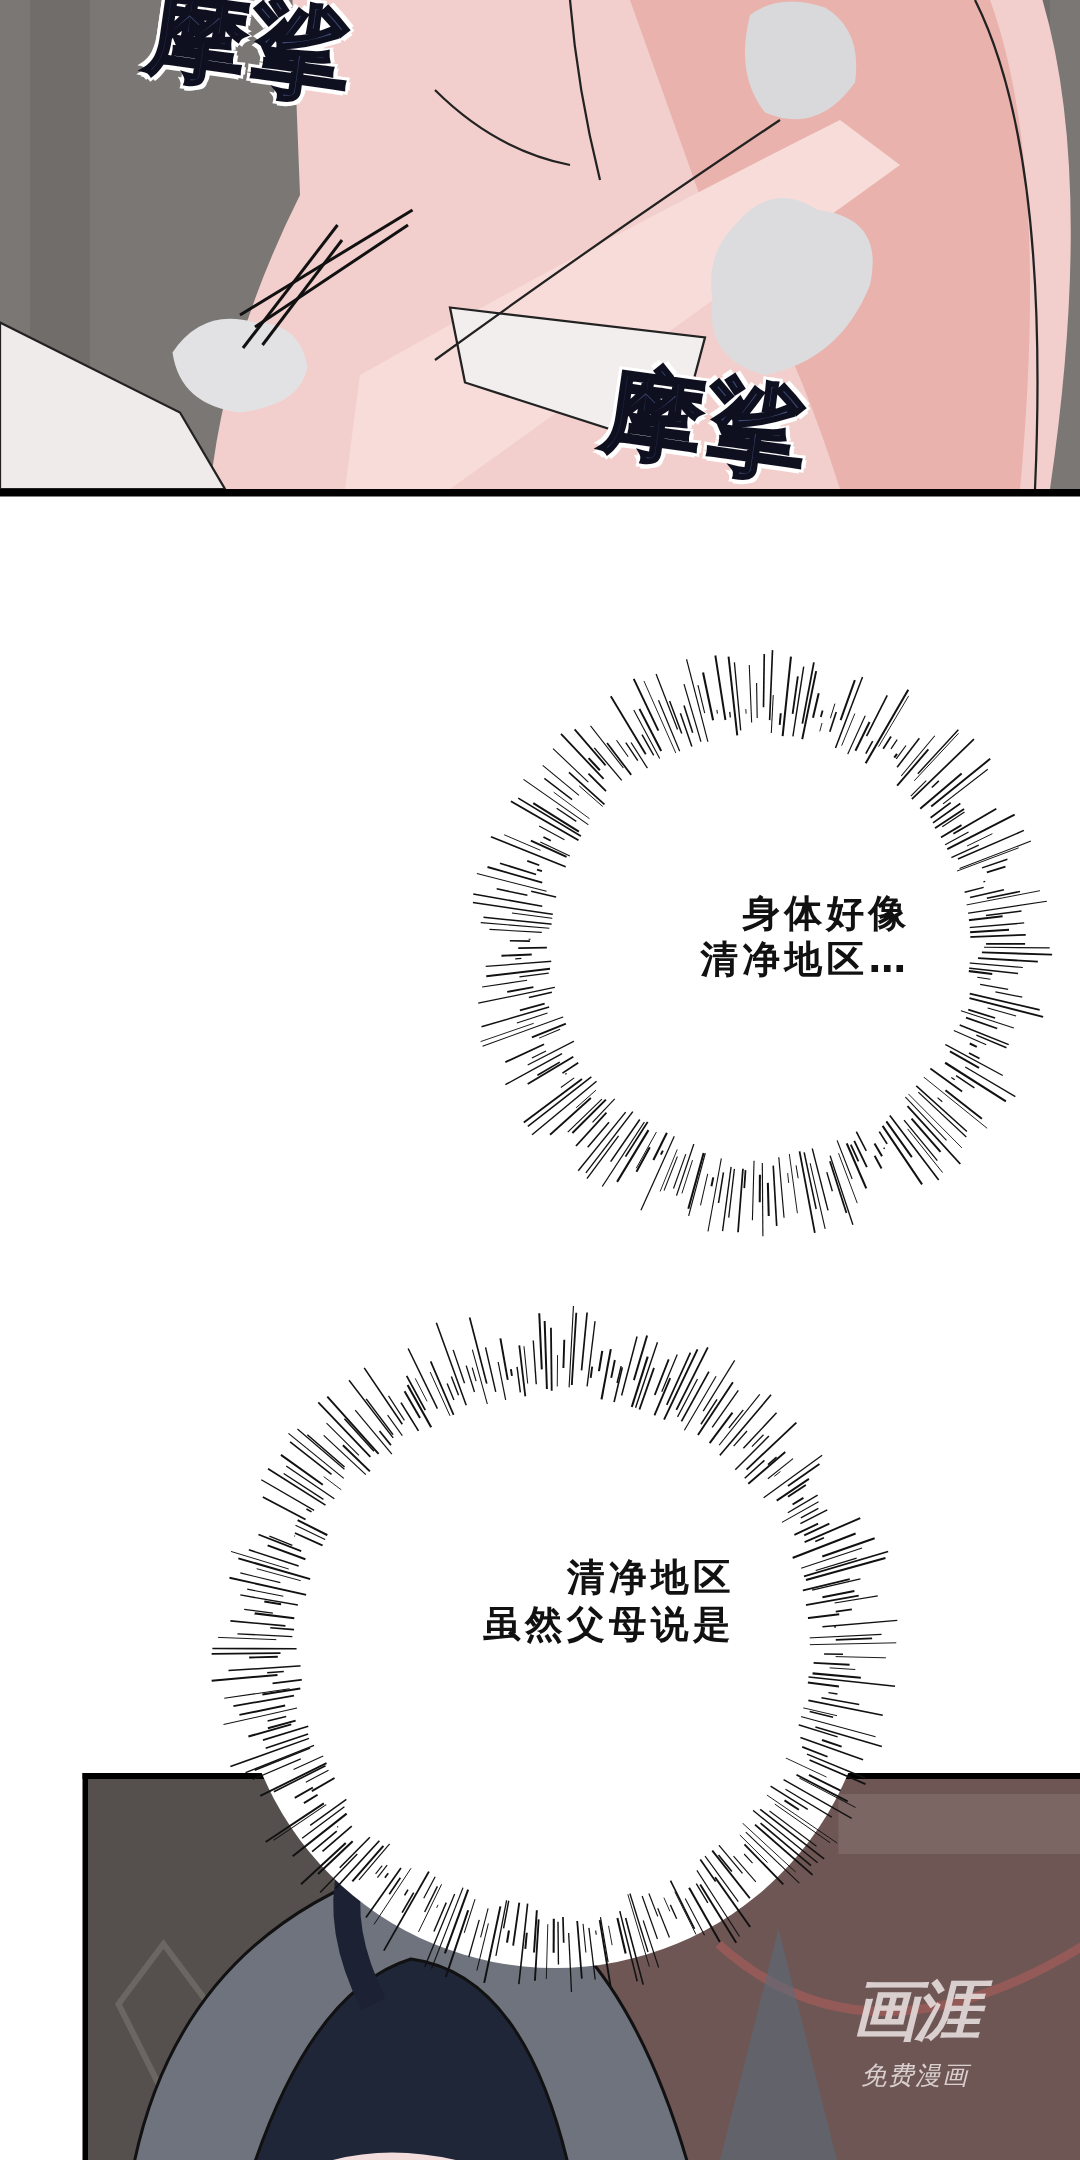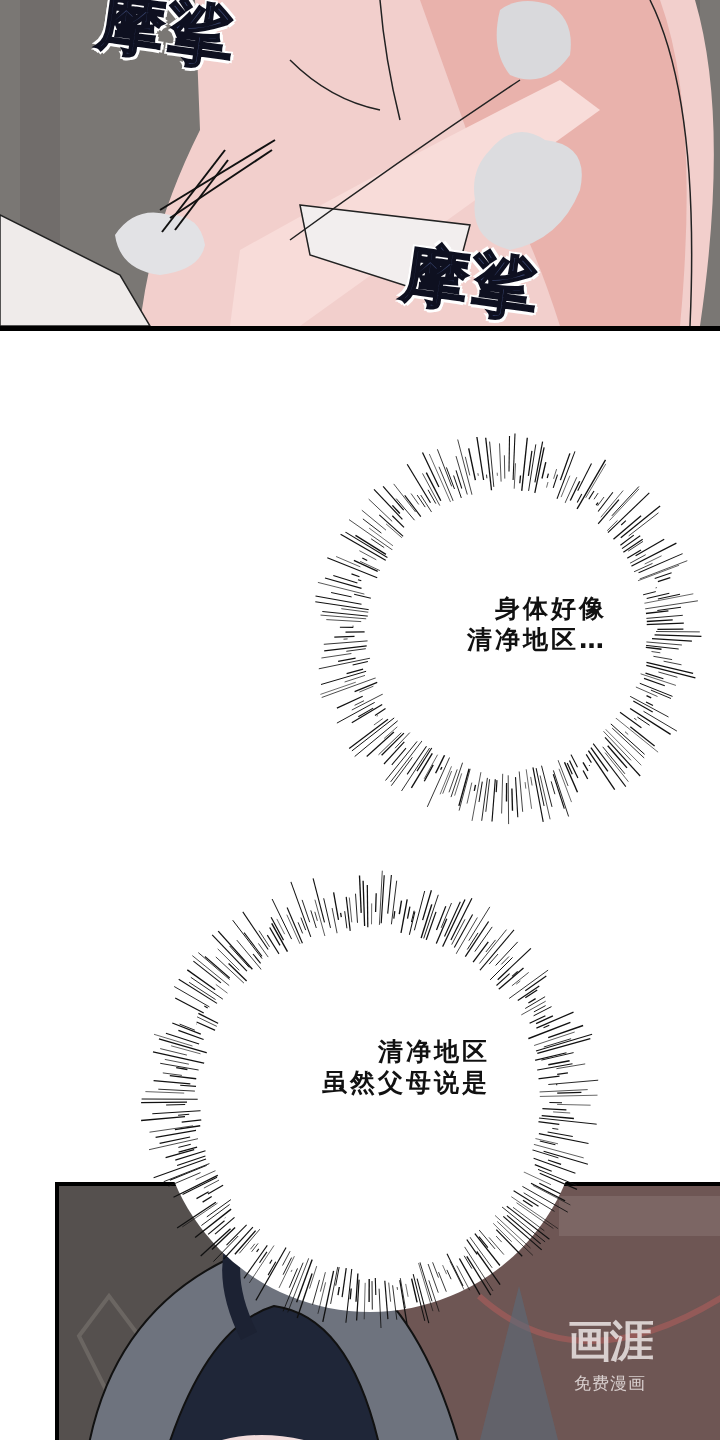--- a/index.html
+++ b/index.html
@@ -7,21 +7,21 @@
   .panel { position:absolute; overflow:hidden; }
   #panel-1 { left:0; top:0; width:720px; height:326px; border-bottom:5px solid #000; box-sizing:content-box;
     background: linear-gradient(90deg, #6b6864 0%, #8b8884 20%, #e9d2d0 45%, #f2d2cf 70%, #c99a96 92%, #6a6664 100%); }
   #panel-2 { left:55px; top:1182px; width:665px; height:258px; border-left:4px solid #000; border-top:4px solid #000;
     background: linear-gradient(90deg, #4a4644 0%, #5a5250 35%, #6c5452 60%, #7a5654 85%, #6a4c4a 100%); }
   .sfx { position:absolute; font-weight:900; font-size:66px; color:#3a4670; line-height:1;
     -webkit-text-stroke:2px #0e1020; letter-spacing:4px;
     text-shadow: 3px 3px 0 #fff, -3px -3px 0 #fff, 3px -3px 0 #fff, -3px 3px 0 #fff, 0 4px 0 #fff, 4px 0 0 #fff; }
   .burst { position:absolute; }
   .bubble-text { position:absolute; text-align:right; font-weight:bold; color:#111; font-size:25px; line-height:31px; letter-spacing:3px; }
-  .watermark { position:absolute; left:568px; top:1318px; text-align:center; color:rgba(235,228,228,0.85); }
+  .watermark { position:absolute; left:568px; top:1318px; text-align:center; color:rgba(235,228,228,0.85);font-style:italic; }
   .wm-big { font-size:44px; font-weight:bold; letter-spacing:-2px; line-height:46px; }
   .wm-small { font-size:17px; letter-spacing:1px; margin-top:8px; }
 </style>
 </head>
 <body>
 
 <div class="panel" id="panel-1">
   <svg width="720" height="326" viewBox="0 0 720 326" style="position:absolute;left:0;top:0">
 
     <rect x="0" y="0" width="720" height="326" fill="#7a7774"></rect>

